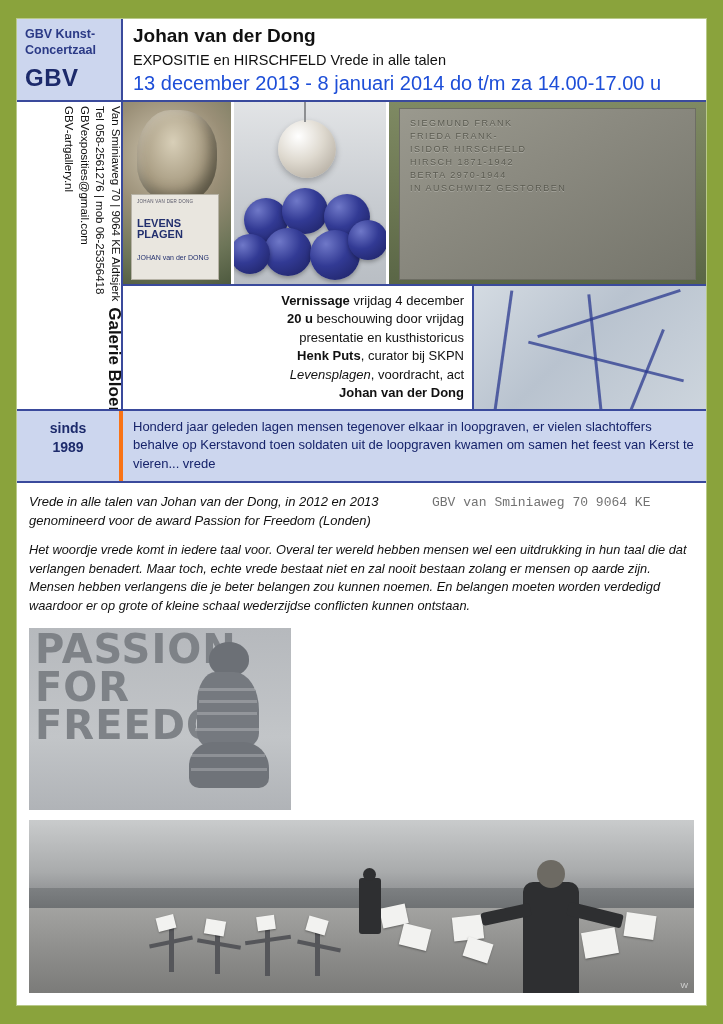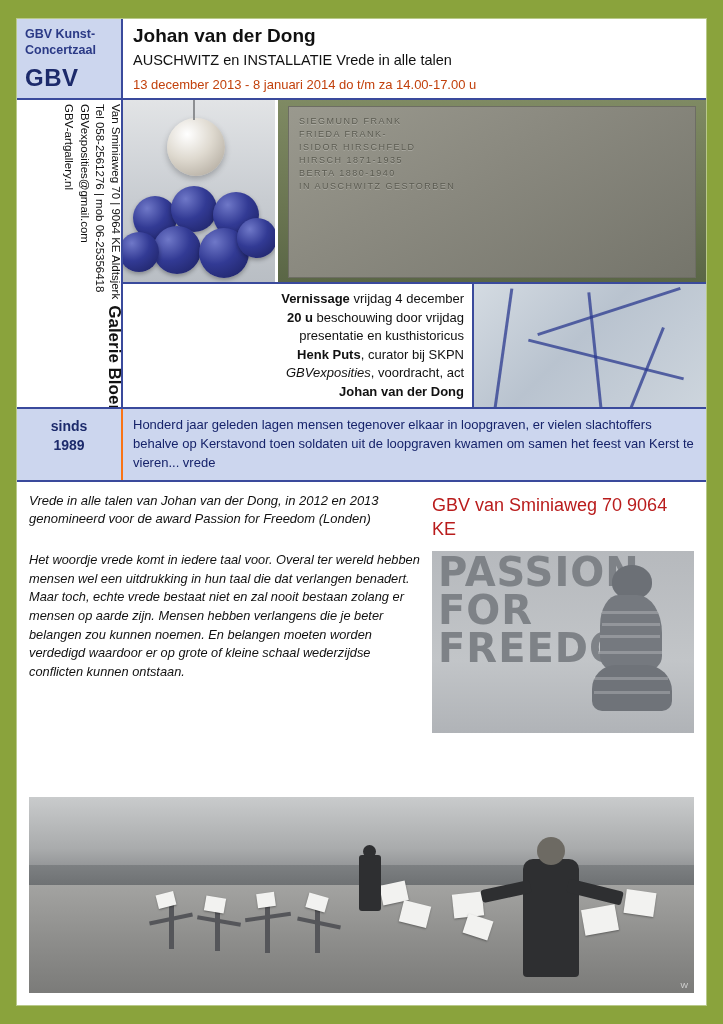--- a/index.html
+++ b/index.html
@@ -70,23 +70,23 @@
     color: #111;
     line-height: 1.2;
   }
   .headtext .expo {
     font-size: 14.5px;
     color: #111;
     margin-top: 3px;
     line-height: 1.25;
   }
   .headtext .dates {
-    font-size: 13px;
-    color: #c2410c;
-    margin-top: 8px;
+    font-size: 20px;
+    color: #1d4ed8;
+    margin-top: 2px;
     line-height: 1.25;
   }
   
   .midband {
     display: flex;
     border-bottom: 2px solid #3a4a9c;
   }
   .vertcol {
     width: 106px;
     min-width: 106px;
@@ -275,21 +275,21 @@
   }
   
   .sindsband {
     display: flex;
     border-bottom: 2px solid #3a4a9c;
     background: #ccd6ee;
   }
   .sinds {
     width: 106px;
     min-width: 106px;
-    border-right: 2px solid #f97316;
+    border-right: 4px solid #f97316;
     box-sizing: border-box;
     text-align: center;
     padding: 8px 4px;
     color: #1c2a6b;
     font-weight: bold;
     font-size: 14px;
     line-height: 1.35;
   }
   .sindstext {
     flex: 1;
@@ -314,29 +314,31 @@
   .intro-left {
     flex: 1;
     font-size: 13px;
     font-style: italic;
     color: #111;
     line-height: 1.45;
   }
   .intro-right {
     width: 262px;
     min-width: 262px;
-    font-size: 18px;
-    color: #b91c1c;
+    font-size: 13px;
+    color: #737373;
     line-height: 1.35;
     padding-top: 1px;
+    font-family: Liberation Mono, monospace;
   }
   .textrow {
     display: flex;
     gap: 12px;
     margin-top: 10px;
+    flex-direction: column;
   }
   .essay {
     flex: 1;
     font-size: 12.8px;
     font-style: italic;
     color: #111;
     line-height: 1.46;
   }
   .passion {
     width: 262px;
@@ -435,21 +437,21 @@
   <div class="sheet">
 
     <div class="header">
       <div class="brand">
         <div class="line">GBV Kunst-</div>
         <div class="line">Concertzaal</div>
         <div class="gbv">GBV</div>
       </div>
       <div class="headtext">
         <div class="artist">Johan van der Dong</div>
-        <div class="expo">AUSCHWITZ en INSTALLATIE Vrede in alle talen</div>
+        <div class="expo">EXPOSITIE en HIRSCHFELD Vrede in alle talen</div>
         <div class="dates">13 december 2013 - 8 januari 2014  do t/m za 14.00-17.00 u</div>
       </div>
     </div>
 
     <div class="midband">
 
       <div class="vertcol">
         <div class="vert-inner">
           <div class="vert-title">Galerie Bloemrijk Vertrouwen</div>
           <div class="vert-lines">
@@ -457,60 +459,69 @@
             <div>Tel 058-2561276 | mob 06-25356418</div>
             <div>GBVexposities@gmail.com</div>
             <div>GBV-artgallery.nl</div>
           </div>
         </div>
       </div>
 
       <div class="rightcol">
 
         <div class="photorow">
+          <div class="ph book">
+            <div class="book-bg"></div>
+            <div class="book-head"></div>
+            <div class="book-cover">
+              <div class="btop">JOHAN VAN DER DONG</div>
+              <div class="bt">LEVENS PLAGEN</div>
+              <div class="bsub">JOHAN van der DONG</div>
+            </div>
+          </div>
 
           <div class="ph balls">
             <div class="balls-bg"></div>
             <div class="ball-big"></div>
             <div class="bball" style="left:10px;  top:96px; width:44px; height:44px;"></div>
             <div class="bball" style="left:48px;  top:86px; width:46px; height:46px;"></div>
             <div class="bball" style="left:90px;  top:92px; width:46px; height:46px;"></div>
             <div class="bball" style="left:30px;  top:126px; width:48px; height:48px;"></div>
             <div class="bball" style="left:76px;  top:128px; width:50px; height:50px;"></div>
             <div class="bball" style="left:114px; top:118px; width:40px; height:40px;"></div>
             <div class="bball" style="left:-4px;  top:132px; width:40px; height:40px;"></div>
           </div>
 
           <div class="ph stone">
             <div class="stone-bg"></div>
             <div class="stone-slab">
               <div>SIEGMUND FRANK</div>
               <div>FRIEDA FRANK-</div>
               <div>ISIDOR HIRSCHFELD</div>
-              <div>HIRSCH  1871-1935</div>
-              <div>BERTA  1880-1940</div>
+              <div>HIRSCH  1871-1942</div>
+              <div>BERTA  2970-1944</div>
               <div>IN AUSCHWITZ GESTORBEN</div>
             </div>
           </div>
         </div>
 
         <div class="vernrow">
           <div class="vern">
             <div>
               <b>Vernissage</b><span> vrijdag 4 december</span>
             </div>
             <div>
               <b>20 u</b><span> beschouwing door vrijdag</span>
             </div>
             <div>presentatie en kusthistoricus</div>
             <div>
               <b>Henk Puts</b><span>, curator bij SKPN</span>
             </div>
             <div>
-              <i>GBVexposities</i><span>, voordracht, act</span>
+              <i>Levensplagen</i><span>, voordracht, act</span>
             </div>
             <div>
               <b>Johan van der Dong</b>
             </div>
           </div>
 
           <div class="scratch">
             <div class="scratch-bg"></div>
             <div class="scr" style="left:28px; top:4px; width:3px; height:120px; transform:rotate(8deg);"></div>
             <div class="scr" style="left:60px; top:26px; width:150px; height:3px; transform:rotate(-18deg);"></div>

